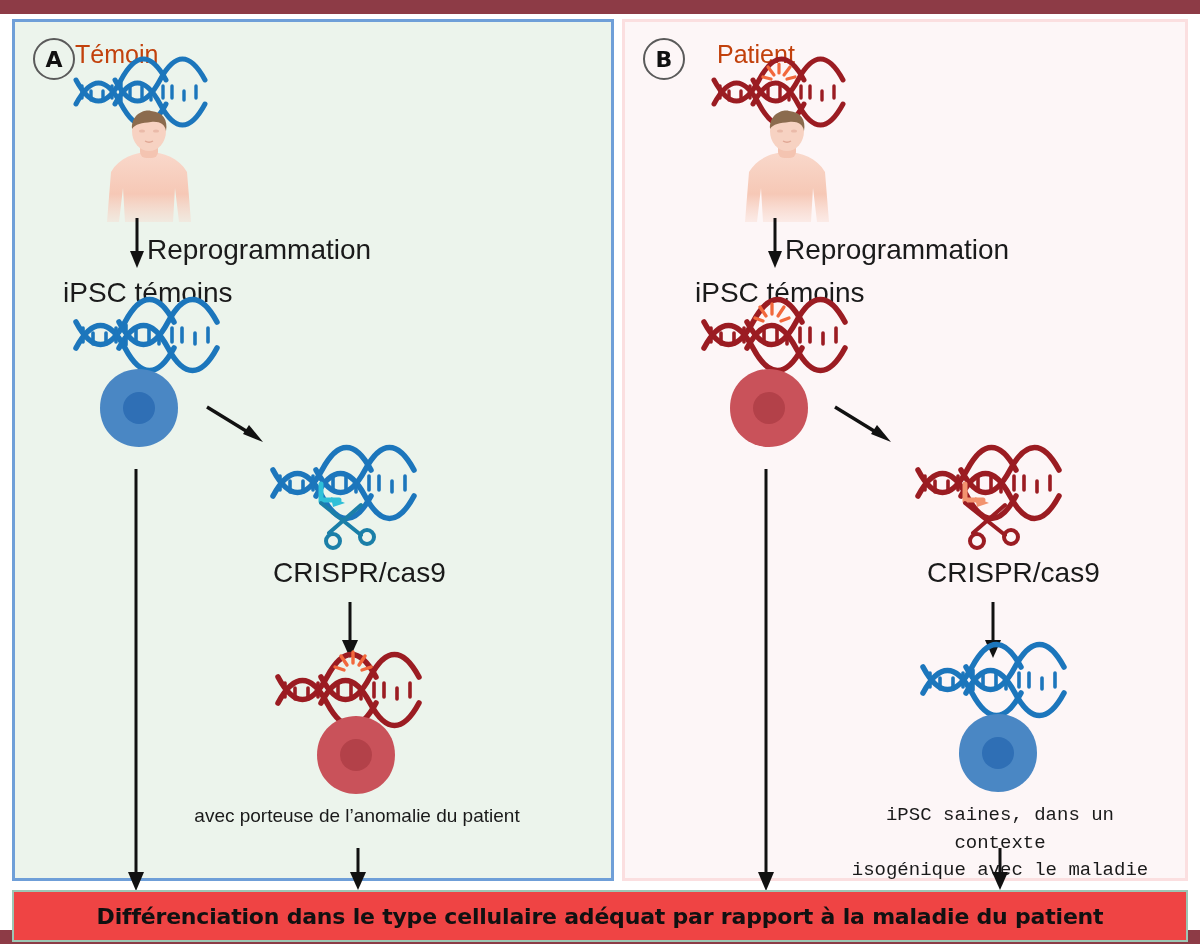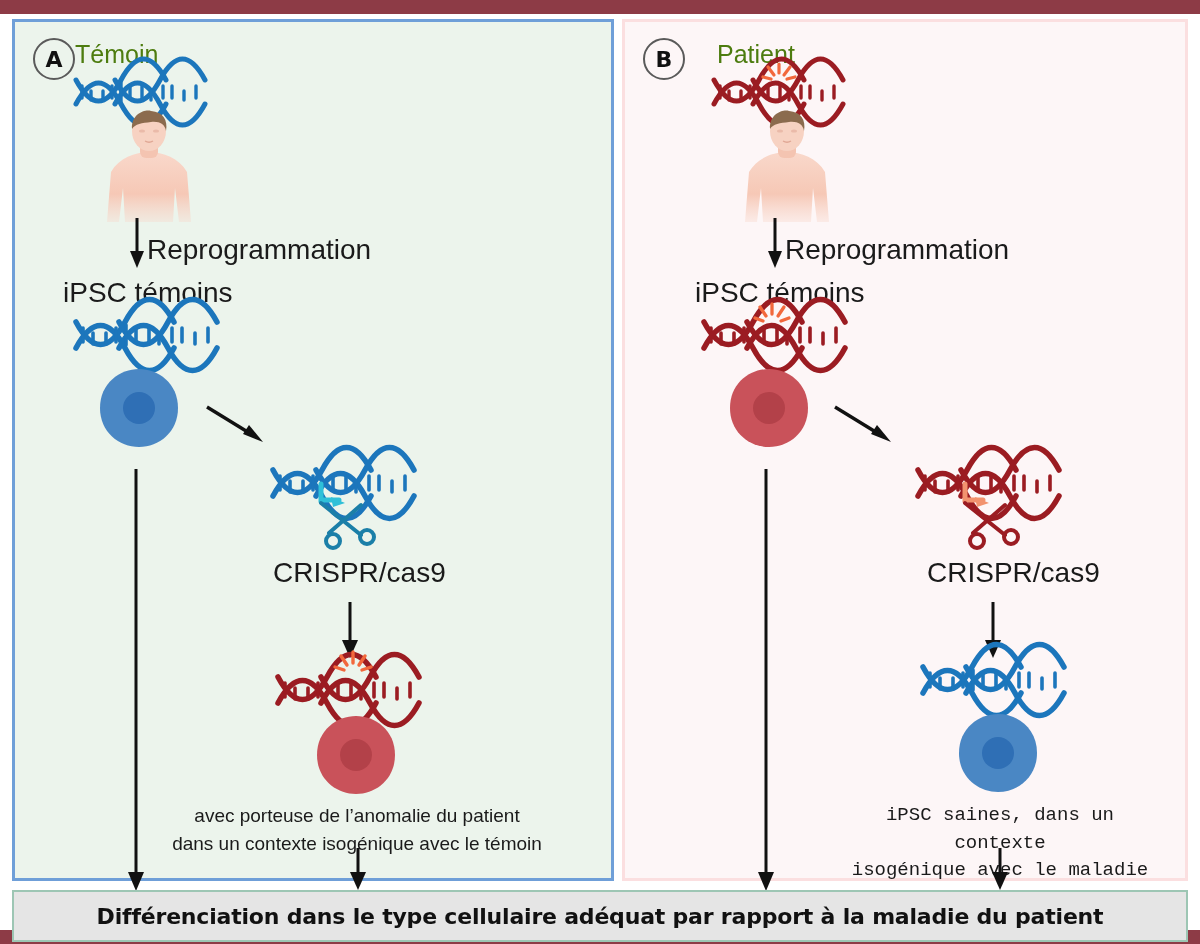--- a/index.html
+++ b/index.html
@@ -41,21 +41,21 @@
     border:2px solid #5a5a5a;
     border-radius:50%;
     display:flex;align-items:center;justify-content:center;
     font-weight:bold;font-size:22px;color:#111;
     font-family:"DejaVu Sans", sans-serif;
   }
 
   
   .hdr{
     position:absolute;
-    font-size:25px;color:#4d7c0f;
+    font-size:25px;color:#c2410c;
     font-family:"Liberation Sans", sans-serif;
     white-space:nowrap;
   }
   .lbl{
     position:absolute;
     font-size:28px;color:#1a1a1a;
     white-space:nowrap;
   }
   .caption{
     position:absolute;
@@ -69,21 +69,21 @@
   .arrow svg{display:block;overflow:visible;}
 
   
   .art{position:absolute;}
   .art svg{display:block;overflow:visible;}
 
   
   #banner{
     position:absolute;
     left:12px; top:876px; width:1176px; height:52px;
-    background:#e5e5e5;
+    background:#ef4444;
     border:2px solid #9dc6b4;
     box-sizing:border-box;
     display:flex;align-items:center;justify-content:center;
   }
   #banner .banner-text{
     font-family:"DejaVu Sans", sans-serif;
     font-weight:bold;
     font-size:22px;
     color:#111;
     letter-spacing:-0.2px;
@@ -301,21 +301,20 @@
     <div class="art" style="left:300px;top:692px;">
       <svg width="82" height="82" viewBox="0 0 82 82">
         <path d="M41 2 C 60 2, 80 16, 80 41 C 80 65, 61 80, 41 80
                  C 21 80, 2 65, 2 41 C 2 16, 22 2, 41 2 Z" fill="#c9525a"></path>
         <circle cx="41" cy="41" r="16" fill="#b34149"></circle>
       </svg>
     </div>
 
     <div class="caption" style="left:142px;top:780px;width:400px;">
       <div>avec porteuse de l’anomalie du patient</div>
-      <div>dans un contexte isogénique avec le témoin</div>
     </div>
 
     <div class="arrow" style="left:333px;top:826px;">
       <svg width="20" height="44" viewBox="0 0 20 44">
         <line x1="10" y1="0" x2="10" y2="28" stroke="#111" stroke-width="3"></line>
         <polygon points="10,42 2,24 18,24" fill="#111"></polygon>
       </svg>
     </div>
   </div>
 

